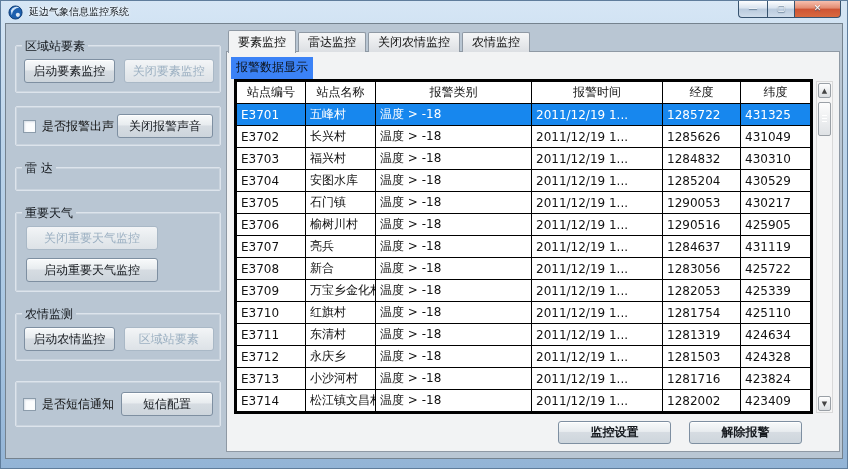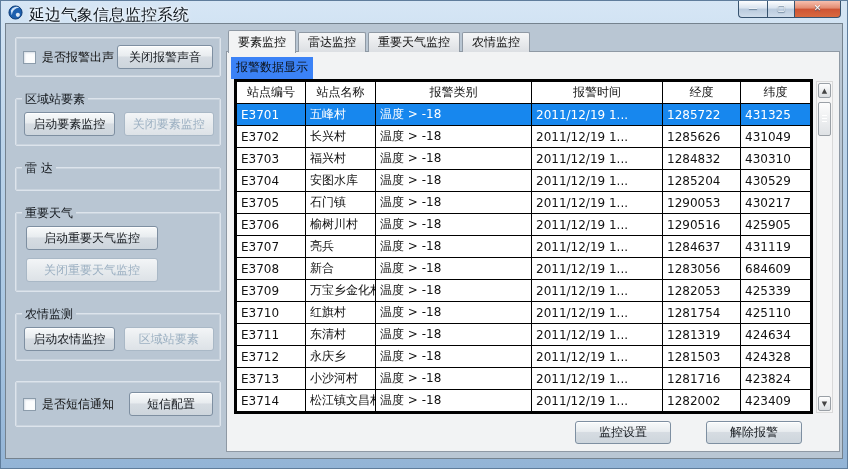--- a/index.html
+++ b/index.html
@@ -11,21 +11,21 @@
   }
   
   .frame {
     position:absolute; inset:0;
     background:linear-gradient(180deg,#d6e6f5 0%,#bcd4ea 30%,#a8c6e2 70%,#93b4d6 100%);
     border:1px solid #5f7d9c;
   }
   .titlebar { position:absolute; top:0; left:0; right:0; height:22px; }
   .app-icon { position:absolute; left:7px; top:4px; width:15px; height:15px; }
   .title-text {
-    position:absolute; left:28px; top:4px; font-size:16px; color:#101820;
+    position:absolute; left:28px; top:4px; font-size:10px; color:#101820;
     text-shadow:0 0 4px #ffffff, 0 0 2px #ffffff; white-space:nowrap;
   }
   .caption-group { position:absolute; top:0; right:6px; display:flex; }
   .cap-btn {
     height:17px; border:1px solid #37536f; border-top:none;
     background:linear-gradient(180deg,#fdfeff 0%,#d7e2ee 45%,#b9cadd 50%,#cfdcea 100%);
     color:#fff; font-size:9px; line-height:15px; text-align:center;
     text-shadow:0 1px 1px #33506c; cursor:default;
   }
   .cap-btn.min { width:29px; border-right:none; border-radius:0 0 0 4px; }
@@ -57,21 +57,21 @@
     background:linear-gradient(180deg,#f8fafb 0%,#e8ecef 45%,#d6dce2 50%,#cdd5dc 100%);
     color:#14181d; text-align:center; font-size:12px; line-height:22px; height:24px;
     box-shadow:inset 0 1px 0 #ffffff; cursor:default; white-space:nowrap;
   }
   .btn.disabled {
     border-color:#a9b8c6;
     background:linear-gradient(180deg,#f3f5f7 0%,#e7ebee 50%,#dde2e7 100%);
     color:#9cb0c2; box-shadow:none;
   }
   .sound-box .btn { margin-left:auto; width:96px; }
-  .sms-box .btn { margin-left:auto; width:84px; }
+  .sms-box .btn { margin-left:auto; width:92px; }
   .group { position:relative; margin:21px 5px 0 5px; padding:13px 6px 9px 8px; }
   .group-title {
     position:absolute; top:-8px; left:6px; background:#b9c6d3; padding:0 3px;
     white-space:nowrap; color:#14181d;
   }
   .btn-row { display:flex; gap:9px; }
   .btn-row .btn { width:97px; }
   .btn-stack .btn { display:block; width:132px; margin:0 0 8px 2px; }
   .btn-stack .btn:last-child { margin-bottom:0; }
   
@@ -117,21 +117,21 @@
   .sb-up { top:1px; }
   .sb-down { bottom:1px; }
   .sb-thumb {
     position:absolute; left:1px; top:20px; width:13px; height:34px;
     border:1px solid #9aa0a6; border-radius:2px;
     background:linear-gradient(180deg,#fdfdfd,#dfe2e5);
   }
   .sb-grip { position:absolute; left:3px; right:3px; top:12px; }
   .sb-grip i { display:block; height:1px; background:#8a9096; margin-bottom:2px; border-top:1px solid #fff; }
   
-  .footer-btn { position:absolute; bottom:7px; width:96px; height:23px; line-height:21px; }
+  .footer-btn { position:absolute; bottom:7px; width:113px; height:23px; line-height:21px;font-weight:bold; }
   .footer-btn.settings { right:168px; }
   .footer-btn.dismiss { right:37px; }
 </style>
 </head>
 <body>
 
 <div class="frame">
   <div class="titlebar">
     <svg class="app-icon" viewBox="0 0 16 16">
       <circle cx="8" cy="8" r="7" fill="#1d5fae" stroke="#0d3a72" stroke-width="1"></circle>
@@ -143,42 +143,42 @@
       <div class="cap-btn min">—</div>
       <div class="cap-btn max">▢</div>
       <div class="cap-btn close">✕</div>
     </div>
   </div>
 
   <div class="client">
 
     <div class="sidebar">
 
-      <div class="boxed sound-box">
-        <div class="checkbox"></div>
-        <span class="chk-label">是否报警出声</span>
-        <div class="btn">关闭报警声音</div>
-      </div>
-
       <div class="boxed group">
         <span class="group-title">区域站要素</span>
         <div class="btn-row">
           <div class="btn">启动要素监控</div>
           <div class="btn disabled">关闭要素监控</div>
         </div>
       </div>
 
+      <div class="boxed sound-box">
+        <div class="checkbox"></div>
+        <span class="chk-label">是否报警出声</span>
+        <div class="btn">关闭报警声音</div>
+      </div>
+
       <div class="boxed group">
         <span class="group-title">雷 达</span>
       </div>
 
       <div class="boxed group btn-stack">
         <span class="group-title">重要天气</span>
+        <div class="btn disabled">关闭重要天气监控</div>
         <div class="btn">启动重要天气监控</div>
-        <div class="btn disabled">关闭重要天气监控</div>
       </div>
 
       <div class="boxed group">
         <span class="group-title">农情监测</span>
         <div class="btn-row">
           <div class="btn">启动农情监控</div>
           <div class="btn disabled">区域站要素</div>
         </div>
       </div>
 
@@ -187,21 +187,21 @@
         <span class="chk-label">是否短信通知</span>
         <div class="btn">短信配置</div>
       </div>
 
     </div>
 
     <div class="main">
       <div class="tabstrip">
         <div class="tab active">要素监控</div>
         <div class="tab">雷达监控</div>
-        <div class="tab">重要天气监控</div>
+        <div class="tab">关闭农情监控</div>
         <div class="tab">农情监控</div>
       </div>
 
       <div class="page">
         <span class="section-label">报警数据显示</span>
 
         <div class="grid-wrap">
           <table class="grid">
             <colgroup>
               <col style="width:69px">
@@ -277,21 +277,21 @@
                   <td>2011/12/19 1...</td>
                   <td>1284637</td>
                   <td>431119</td>
                 </tr>
                 <tr>
                   <td>E3708</td>
                   <td>新合</td>
                   <td>温度 &gt; -18</td>
                   <td>2011/12/19 1...</td>
                   <td>1283056</td>
-                  <td>684609</td>
+                  <td>425722</td>
                 </tr>
                 <tr>
                   <td>E3709</td>
                   <td>万宝乡金化村</td>
                   <td>温度 &gt; -18</td>
                   <td>2011/12/19 1...</td>
                   <td>1282053</td>
                   <td>425339</td>
                 </tr>
                 <tr>

